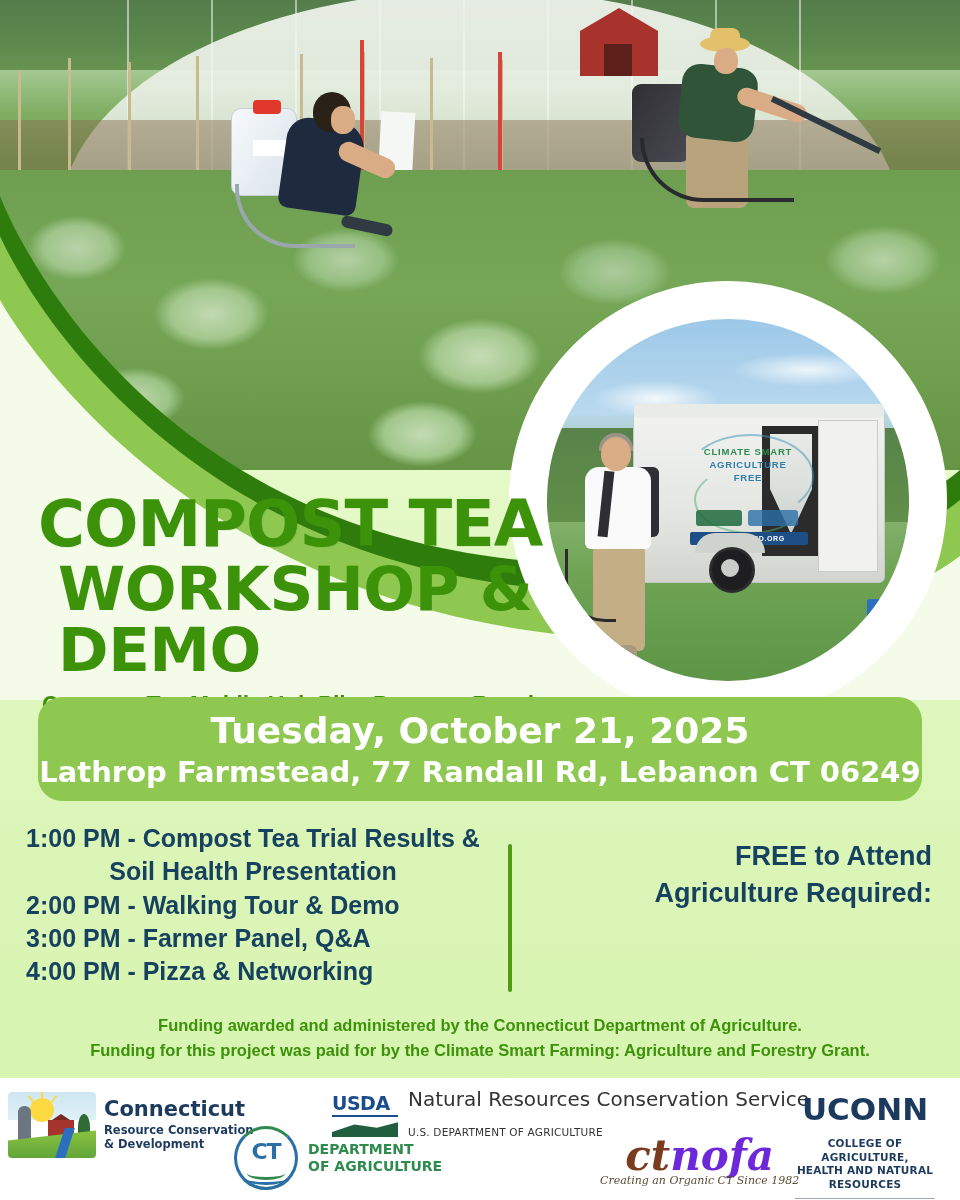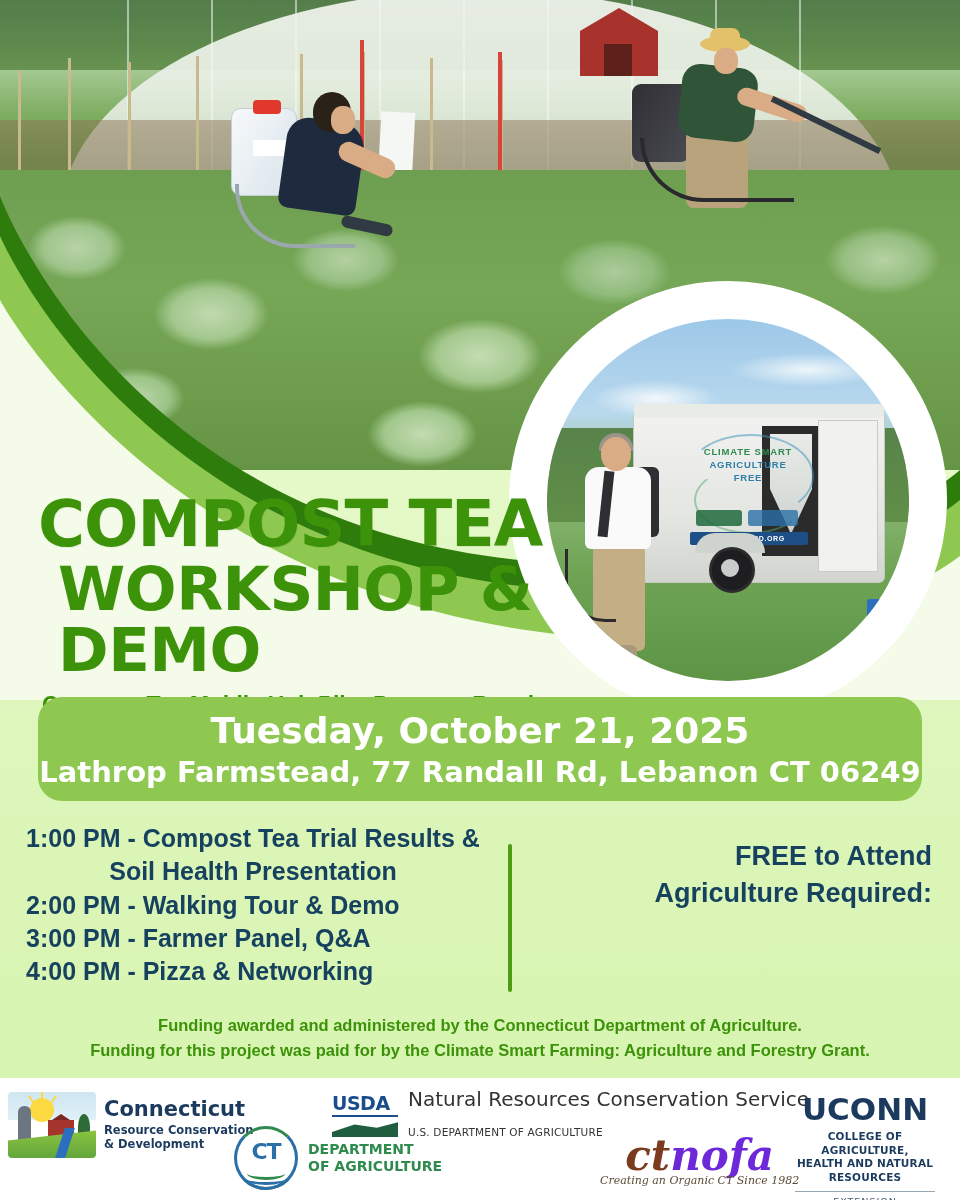--- a/index.html
+++ b/index.html
@@ -186,21 +186,21 @@
   .usda-t2{font-family:"DejaVu Sans",sans-serif;color:#333333;font-size:10.5px;letter-spacing:.2px;margin-top:16px;}
 
   .logo-ctnofa{position:absolute;left:600px;top:58px;text-align:center;}
   .nofa-word{font-family:"DejaVu Serif",serif;font-size:42px;line-height:.95;font-weight:700;}
   .nofa-ct{color:#7a3b1f;font-style:italic;}
   .nofa-n{color:#6d28d9;font-style:italic;}
   .nofa-tag{font-family:"DejaVu Serif",serif;font-style:italic;font-size:11px;color:#5a4a33;margin-top:-2px;}
 
   .logo-uconn{position:absolute;left:790px;top:16px;width:150px;text-align:center;}
   .uconn-word{font-family:"DejaVu Sans",sans-serif;font-weight:700;color:#1b3a5e;font-size:31px;letter-spacing:0px;line-height:1;}
-  .uconn-sub{font-family:"DejaVu Sans",sans-serif;font-weight:700;color:#1b3a5e;font-size:10.5px;line-height:1.3;margin-top:5px;letter-spacing:.2px;}
+  .uconn-sub{font-family:"DejaVu Sans",sans-serif;font-weight:700;color:#1b3a5e;font-size:10.5px;line-height:1.3;margin-top:12px;letter-spacing:.2px;}
   .uconn-rule{width:140px;height:1px;background:#9aa6b4;margin:6px auto 4px;}
   .uconn-ext{font-family:"DejaVu Sans",sans-serif;color:#4a5b6e;font-size:9.5px;letter-spacing:1px;}
 </style>
 </head>
 <body>
 
 <div class="poster">
 
   <div class="photo-top">
     <div class="sky"></div>

